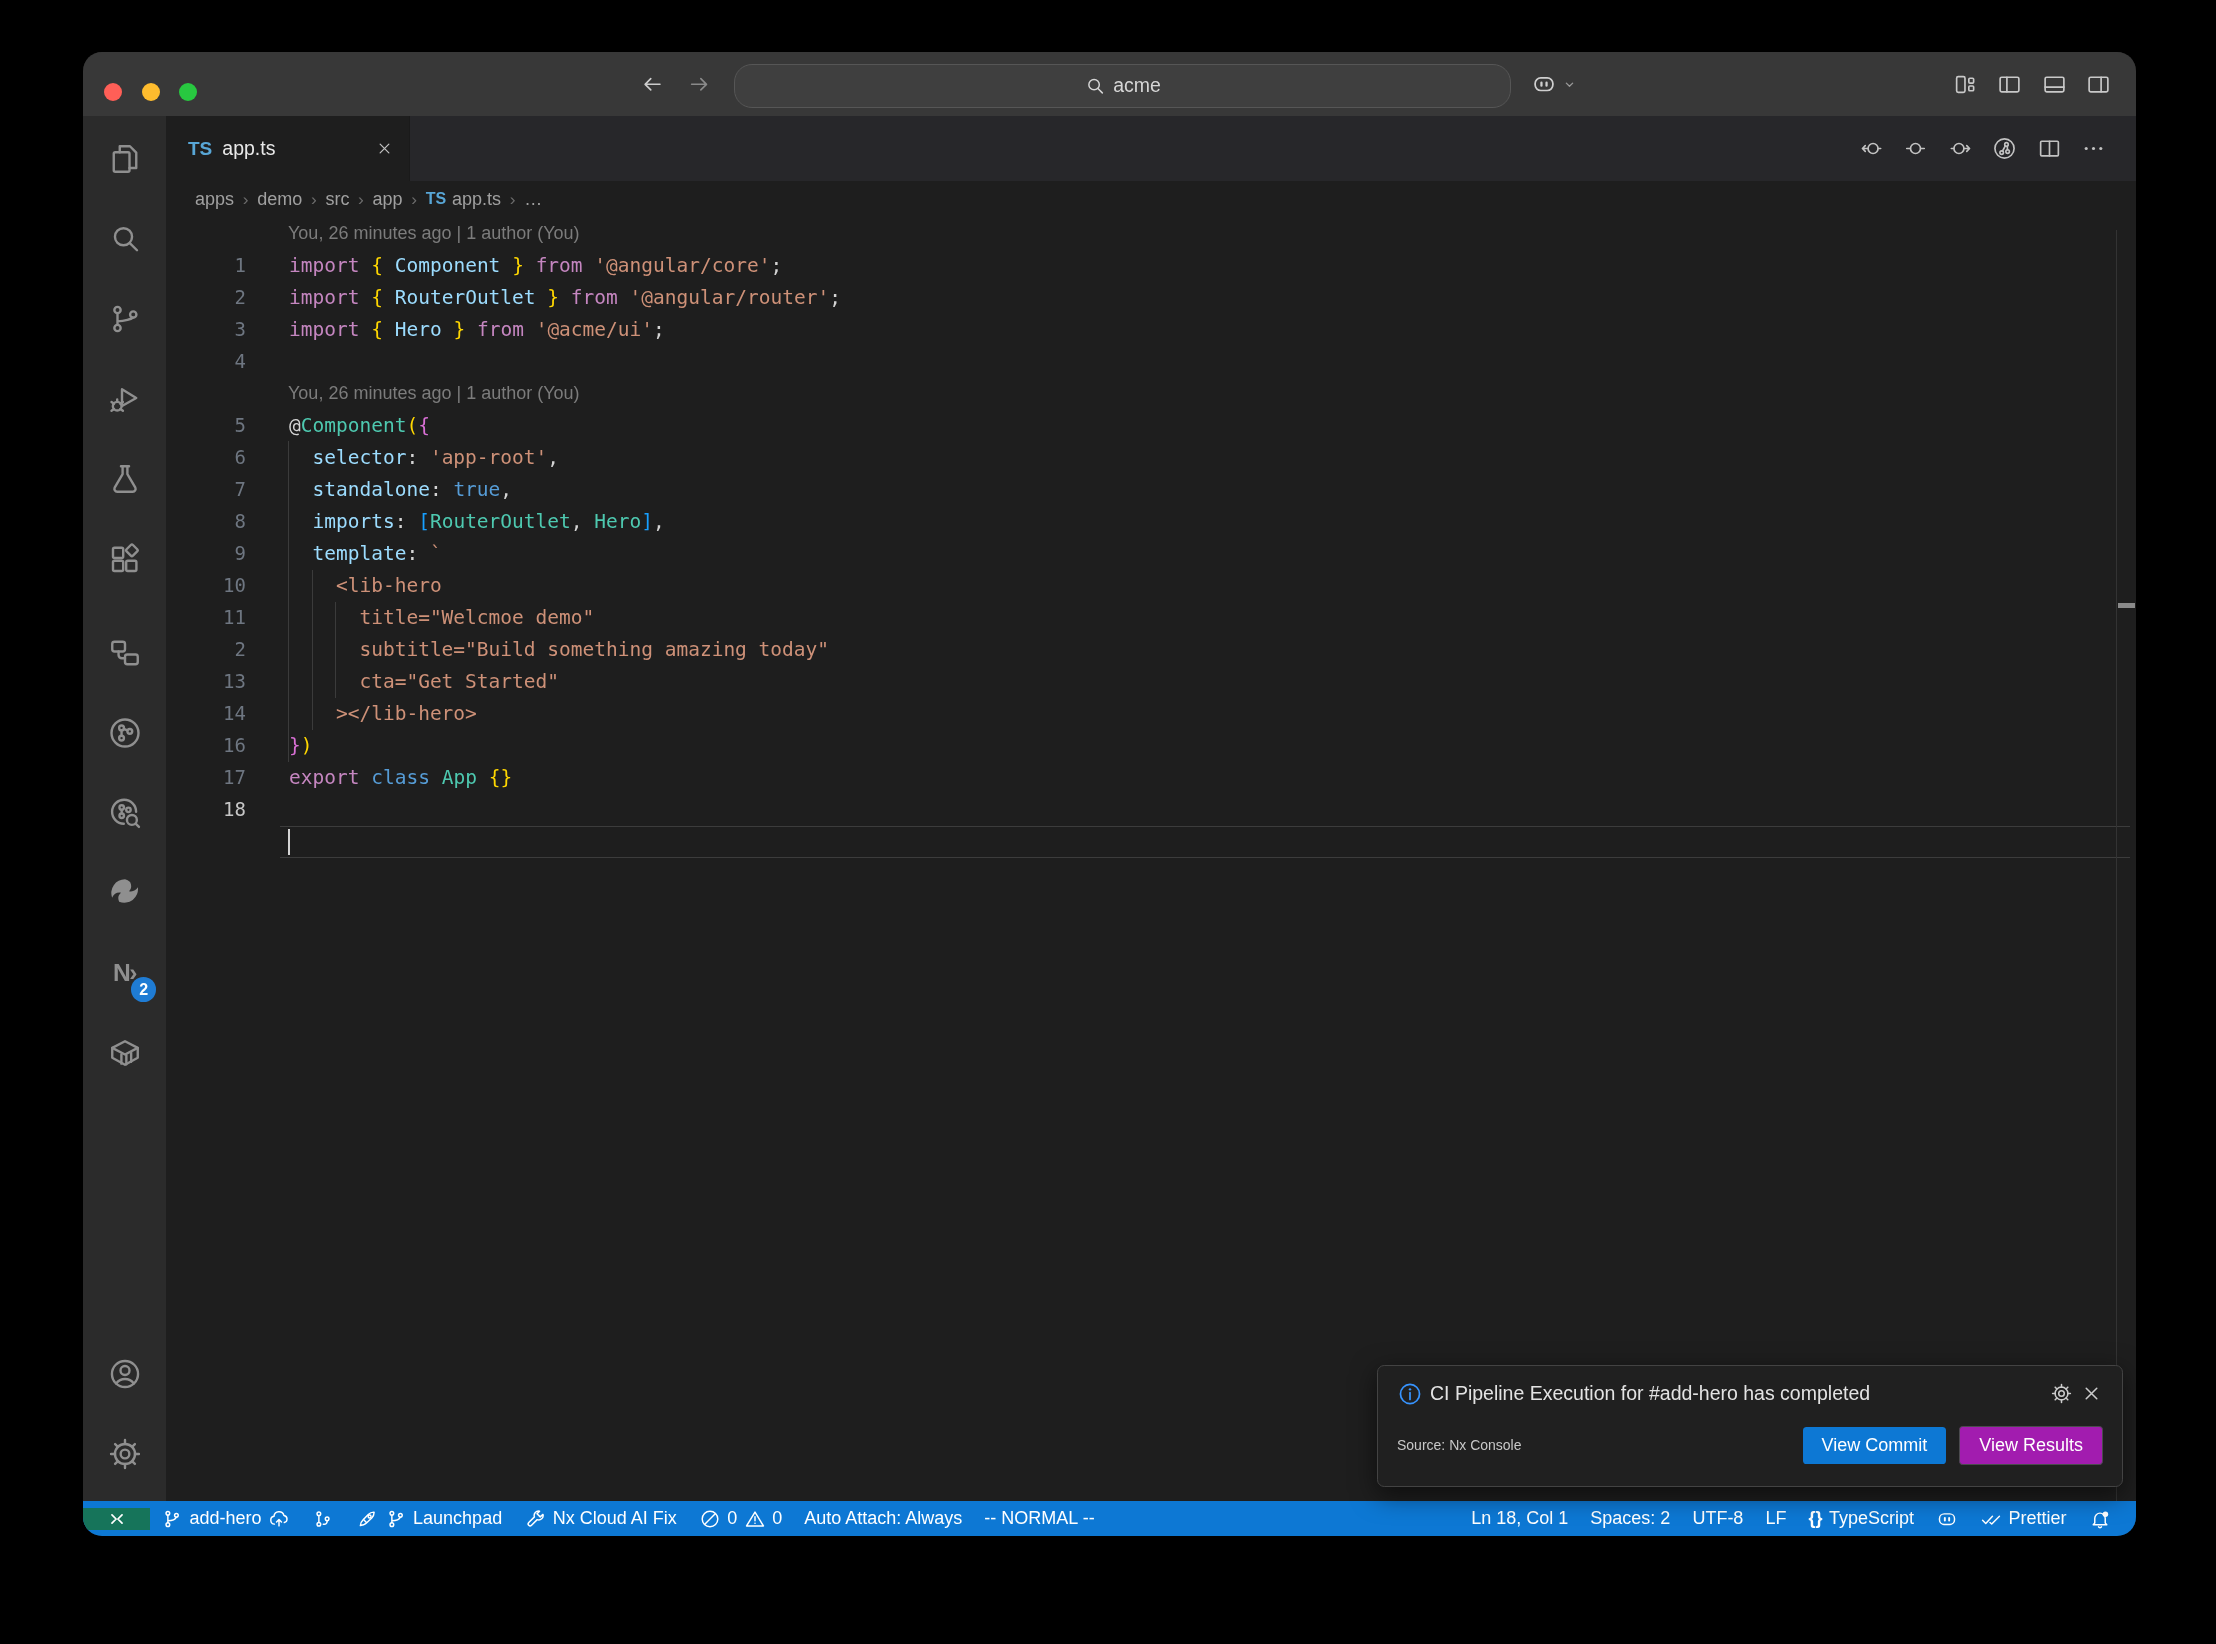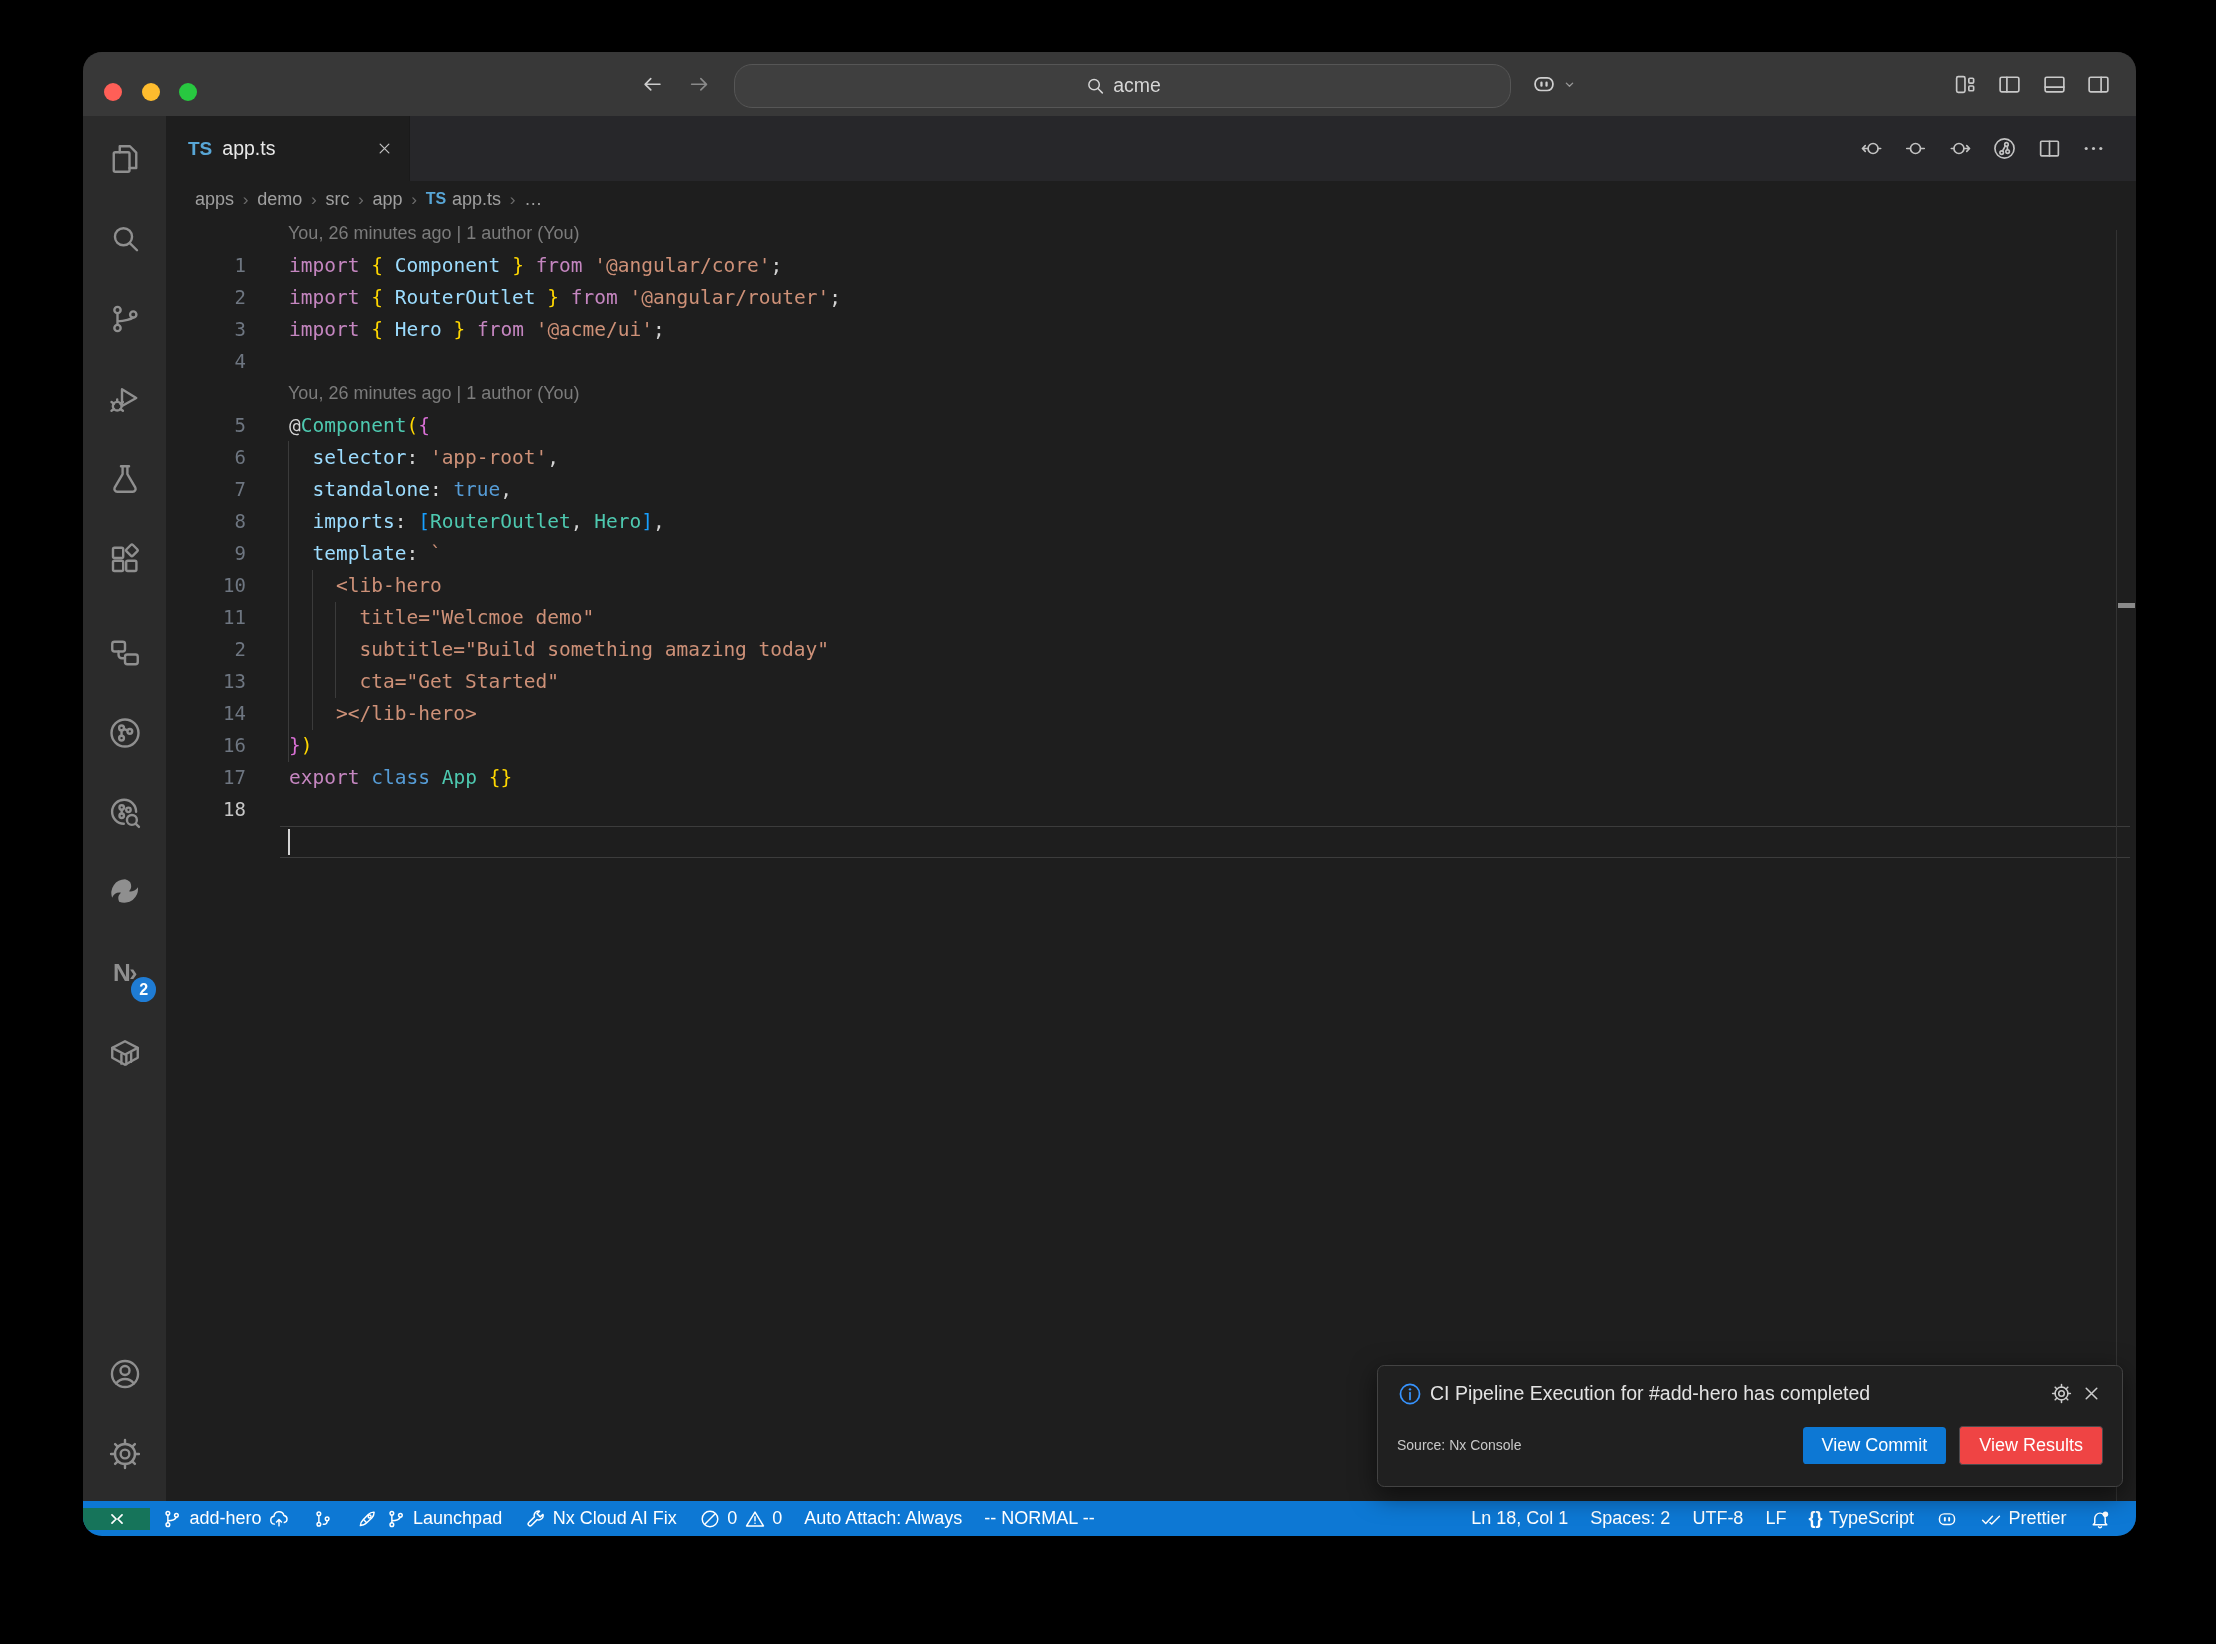--- a/index.html
+++ b/index.html
@@ -78,21 +78,21 @@
          border-radius:7.2px;box-shadow:0 7.2px 26px rgba(0,0,0,.55);box-sizing:border-box;padding:14.5px 19px;}
   .toast-head{display:flex;align-items:center;gap:7px;}
   .toast-title{color:#E3E3E3;font-size:19.5px;flex:1;}
   .toast-head .info svg{width:26px;height:26px;color:#3794FF;}
   .toast-head .act{color:#CCC;cursor:pointer;}
   .toast-head .act svg{width:23px;height:23px;}
   .toast-foot{display:flex;align-items:center;margin-top:19px;}
   .toast-source{color:#C8C8C8;font-size:14px;flex:1;}
   .btn{border-radius:3.6px;font-size:18px;padding:8px 19px;margin-left:13px;cursor:pointer;color:#fff;}
   .btn.primary{background:#0D78D4;}
-  .btn.secondary{background:#ef4444;border:0.7px solid #4B4B4E;}
+  .btn.secondary{background:#a21caf;border:0.7px solid #4B4B4E;}
   .icon{display:inline-flex;align-items:center;justify-content:center;}
   .icon svg{stroke:currentColor;fill:none;stroke-width:1.6;stroke-linecap:round;stroke-linejoin:round;}
 </style>
 </head>
 <body>
 
 <div class="stage">
   <div class="win">
 
     <div class="titlebar">

